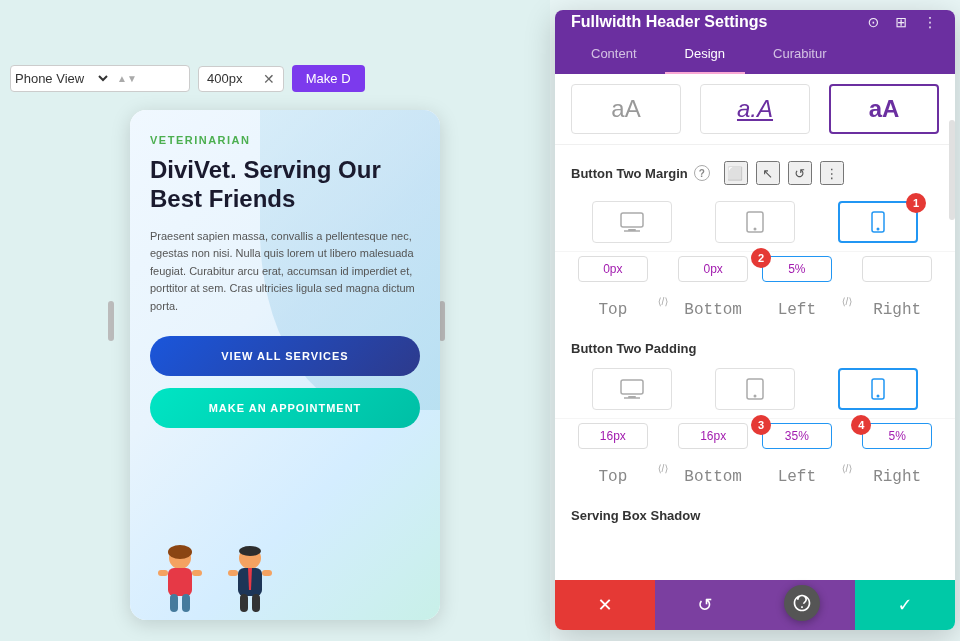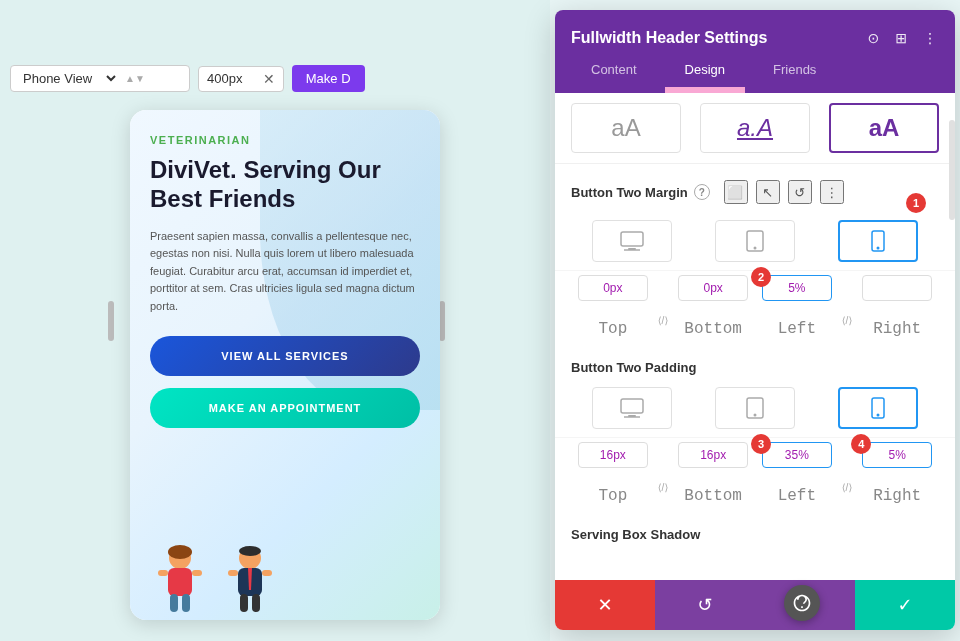--- a/index.html
+++ b/index.html
@@ -29,21 +29,21 @@
       align-items: center;
       gap: 8px;
     }
 
     .view-select-wrapper {
       display: flex;
       align-items: center;
       background: white;
       border: 1px solid #ccc;
       border-radius: 4px;
-      padding: 4px 8px;
+      padding: 4px 0;
       gap: 6px;
       min-width: 180px;
     }
 
     .view-select-wrapper select {
       border: none;
       outline: none;
       background: transparent;
       font-size: 13px;
       color: #333;
@@ -223,21 +223,21 @@
       width: 400px;
       height: 620px;
       background: white;
       border-radius: 8px;
       box-shadow: 0 8px 32px rgba(0,0,0,0.2);
       overflow: hidden;
     }
 
     .panel-header {
       background: #6b2fa0;
-      padding: 18px 16px 0 16px;
+      padding: 2px 16px 0 16px;
     }
 
     .panel-title-row {
       display: flex;
       align-items: center;
       justify-content: space-between;
       margin-bottom: 4px;
     }
 
     .panel-title {
@@ -281,21 +281,21 @@
       color: rgba(255,255,255,0.7);
       font-size: 13px;
       font-weight: 500;
       cursor: pointer;
       border-bottom: 3px solid transparent;
       transition: all 0.2s;
     }
 
     .panel-tab.active {
       color: white;
-      border-bottom: 6px solid #f9a8d4;
+      border-bottom: 2px solid #f9a8d4;
     }
 
     
     .panel-body {
       padding: 0;
       overflow-y: auto;
       height: calc(100% - 110px);
     }
 
     
@@ -602,21 +602,21 @@
       <span class="panel-title">Fullwidth Header Settings</span>
       <div class="panel-icons">
         <button class="panel-icon-btn">⊙</button>
         <button class="panel-icon-btn">⊞</button>
         <button class="panel-icon-btn">⋮</button>
       </div>
     </div>
     <div class="panel-tabs">
       <div class="panel-tab">Content</div>
       <div class="panel-tab active">Design</div>
-      <div class="panel-tab">Friends</div>
+      <div class="panel-tab">Curabitur</div>
     </div>
   </div>
 
   <div class="panel-body">
 
     <div class="text-style-row">
       <div class="text-style-box" style="font-style:normal;">aA</div>
       <div class="text-style-box" style="font-style:italic; text-decoration: underline; color:#6b2fa0;">a.A</div>
       <div class="text-style-box active" style="font-weight:bold; color:#6b2fa0;">aA</div>
     </div>

